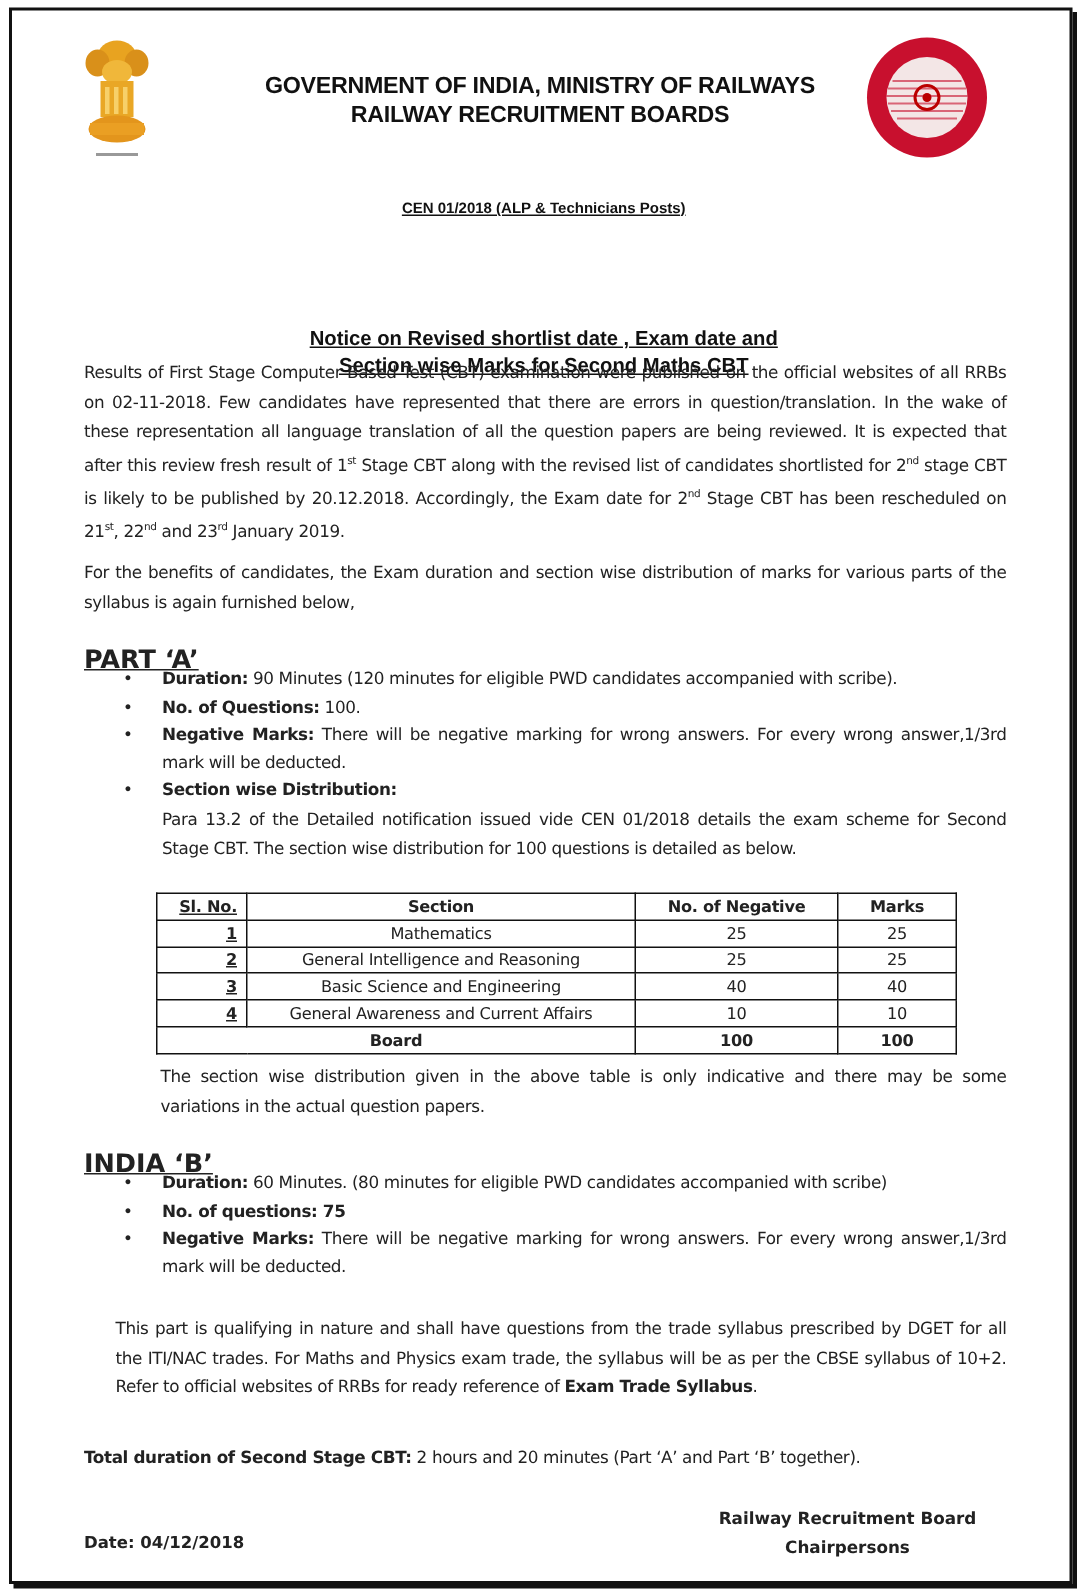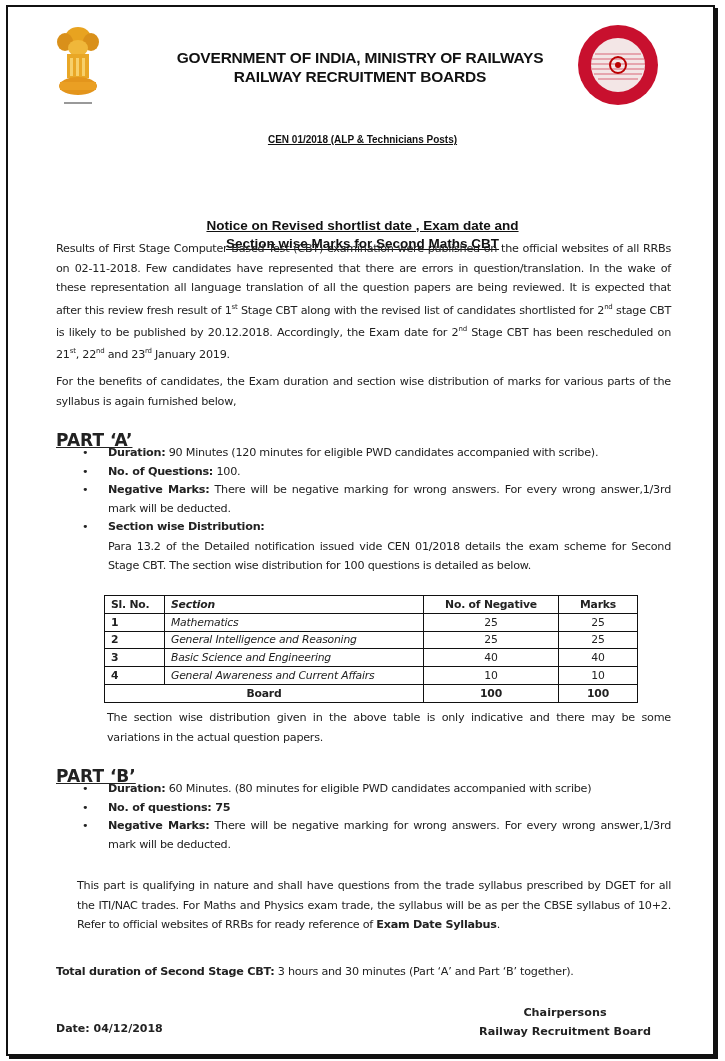--- a/index.html
+++ b/index.html
@@ -30,22 +30,22 @@
   ul.bl li { position: relative; padding-left: 52px; font-size: 11.2px; line-height: 18.5px;
              text-align: justify; letter-spacing: -0.25px; color: #222; }
   ul.bl li .dot { position: absolute; left: 26px; top: 0; }
   ul.bl li b { font-weight: bold; }
   .la { left: 56px; top: 444px; width: 615px; }
   .lb { left: 56px; top: 780px; width: 615px; }
   table.dist { position: absolute; left: 104px; top: 595px; border-collapse: collapse;
                font-size: 10.8px; color: #222; letter-spacing: -0.2px; }
   table.dist td, table.dist th { border: 1.3px solid #111; height: 16.8px; padding: 0 6px; }
   table.dist th { font-weight: bold; }
-  .c1 { width: 47px; text-align: left; }
-  .c2 { width: 246px; text-align: left; font-style: italic; }
+  .c1 { width: 47px; text-align: right; text-decoration: underline; }
+  .c2 { width: 246px; text-align: center; }
   .c3 { width: 122px; text-align: center; }
   .c4 { width: 66px; text-align: center; }
   .bold { font-weight: bold; }
   .note { left: 107px; top: 708px; width: 564px; }
   .p3 { left: 77px; top: 876px; width: 594px; }
   .total { left: 56px; top: 965px; font-size: 11.2px; letter-spacing: -0.25px; color: #222; }
   .sign { left: 470px; top: 1003px; width: 190px; text-align: center; font-size: 11.2px;
           line-height: 19px; font-weight: bold; color: #222; }
   .date { left: 56px; top: 1022px; font-size: 11px; font-weight: bold; color: #222; }
 </style>
@@ -148,30 +148,30 @@
     <tr>
       <td colspan="2" class="bold" style="text-align:center">Board</td>
       <td class="c3 bold">100</td>
       <td class="c4 bold">100</td>
     </tr>
   </tbody>
     </table>
 
   <div class="abs p note">The section wise distribution given in the above table is only indicative and there may be some variations in the actual question papers.</div>
 
-  <div class="abs parthead pb">PART ‘B’</div>
+  <div class="abs parthead pb">INDIA ‘B’</div>
   <ul class="abs bl lb">
     <li><span class="dot">•</span><b>Duration:</b><span> 60 Minutes. (80 minutes for eligible PWD candidates accompanied with scribe)</span></li>
     <li><span class="dot">•</span><b>No. of questions: 75</b><span></span></li>
     <li><span class="dot">•</span><b>Negative Marks:</b><span> There will be negative marking for wrong answers. For every wrong answer,1/3rd mark will be deducted.</span></li>
   </ul>
 
-  <div class="abs p p3"><span>This part is qualifying in nature and shall have questions from the trade syllabus prescribed by DGET for all the ITI/NAC trades. For Maths and Physics exam trade, the syllabus will be as per the CBSE syllabus of 10+2. Refer to official websites of RRBs for ready reference of </span><b>Exam Date Syllabus</b><span>.</span></div>
+  <div class="abs p p3"><span>This part is qualifying in nature and shall have questions from the trade syllabus prescribed by DGET for all the ITI/NAC trades. For Maths and Physics exam trade, the syllabus will be as per the CBSE syllabus of 10+2. Refer to official websites of RRBs for ready reference of </span><b>Exam Trade Syllabus</b><span>.</span></div>
 
-  <div class="abs total"><b>Total duration of Second Stage CBT:</b><span> 3 hours and 30 minutes (Part ‘A’ and Part ‘B’ together).</span></div>
+  <div class="abs total"><b>Total duration of Second Stage CBT:</b><span> 2 hours and 20 minutes (Part ‘A’ and Part ‘B’ together).</span></div>
 
   <div class="abs sign">
+    <div>Railway Recruitment Board</div>
     <div>Chairpersons</div>
-    <div>Railway Recruitment Board</div>
   </div>
 
   <div class="abs date">Date: 04/12/2018</div>
 </div>
 
 </body></html>

